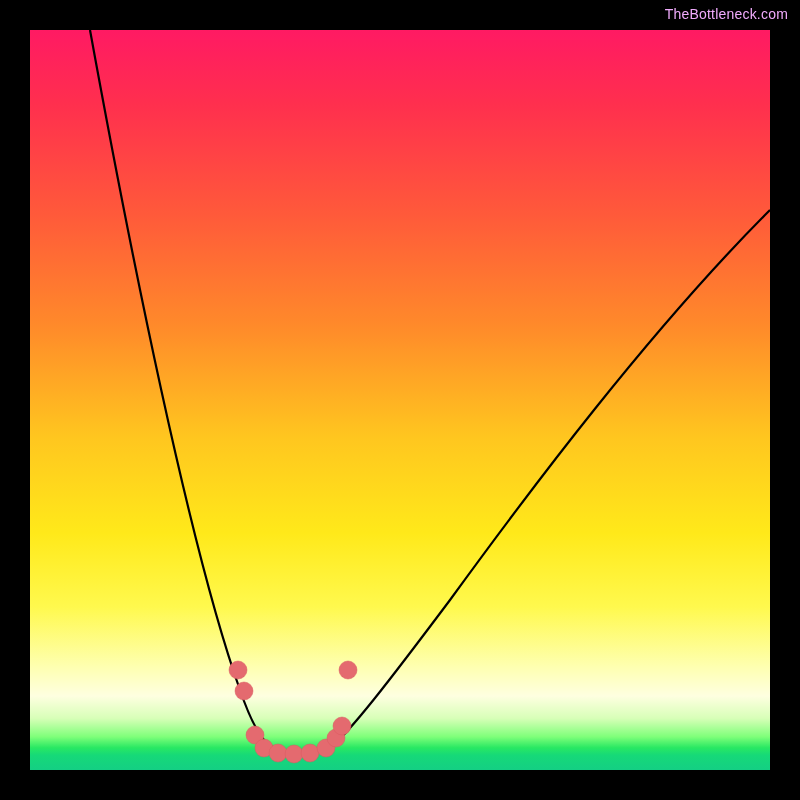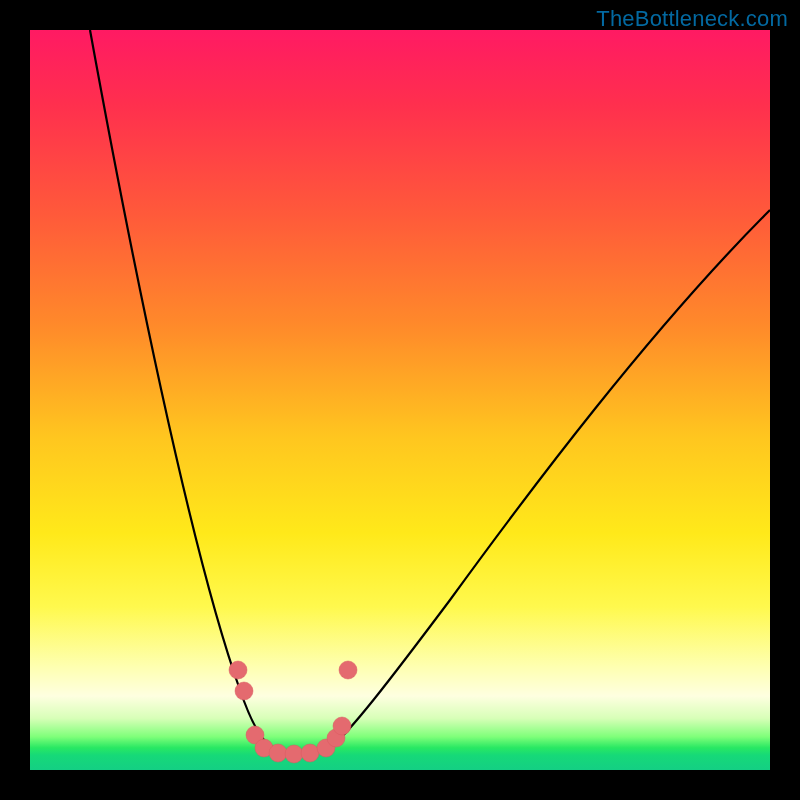--- a/index.html
+++ b/index.html
@@ -43,23 +43,23 @@
       #7fff7a 95.5%,
       #28e863 97%,
       #16d978 98%,
       #14cf84 100%
     );
   }
   .watermark {
     position: absolute;
     top: 6px;
     right: 12px;
-    font-size: 22px;
+    font-size: 14px;
     font-weight: 500;
-    color: #0369a1;
+    color: #f0abfc;
     letter-spacing: 0.2px;
     user-select: none;
   }
   svg.curve {
     position: absolute;
     inset: 0;
     width: 100%;
     height: 100%;
   }
 </style>

